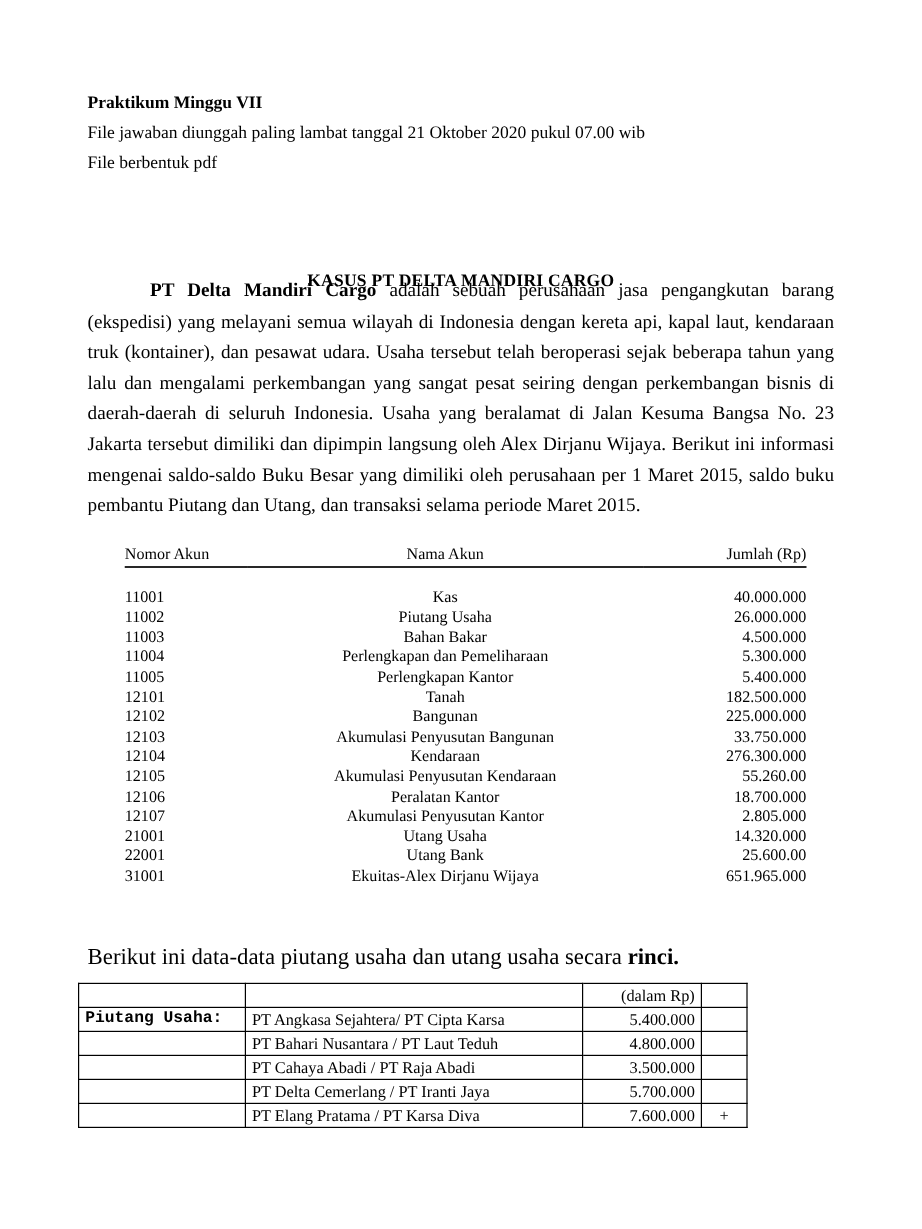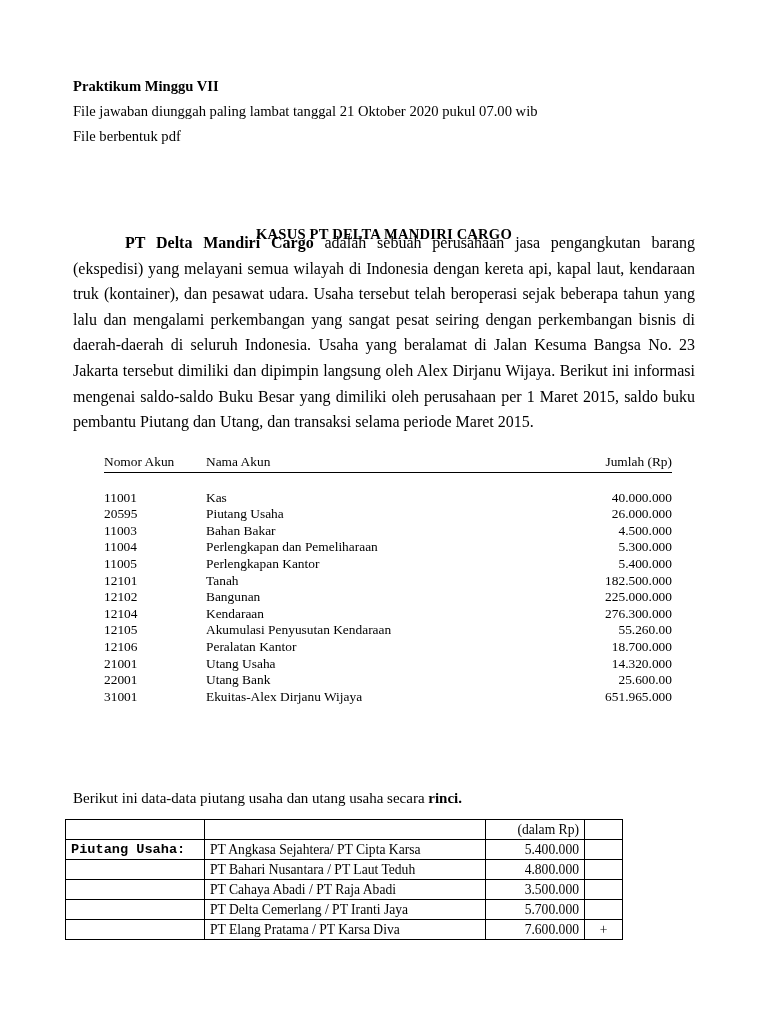--- a/index.html
+++ b/index.html
@@ -84,29 +84,29 @@
     white-space: nowrap;
   }
   .ledger thead th {
     border-bottom: 1.3px solid #000;
     padding-bottom: 1px;
   }
   .ledger tbody tr:first-child td {
     padding-top: 17px;
   }
   .col-num   { width: 102px; text-align: left; }
-  .col-name  { width: 330px; text-align: left; }
+  .col-name  { width: 330px; text-align: center; }
   .col-amt   { width: 136px; text-align: right; }
 
   
   .sub-intro {
     position: absolute;
     left: 73px;
     top: 787px;
-    font-size: 15px;
+    font-size: 19px;
     line-height: 22px;
     white-space: nowrap;
   }
   .sub-intro b { font-weight: bold; }
 
   
   .piutang {
     position: absolute;
     left: 65px;
     top: 819px;
@@ -154,21 +154,21 @@
         <th class="col-amt">Jumlah (Rp)</th>
       </tr>
     </thead>
     <tbody>
       <tr>
         <td class="col-num">11001</td>
         <td class="col-name">Kas</td>
         <td class="col-amt">40.000.000</td>
       </tr>
       <tr>
-        <td class="col-num">20595</td>
+        <td class="col-num">11002</td>
         <td class="col-name">Piutang Usaha</td>
         <td class="col-amt">26.000.000</td>
       </tr>
       <tr>
         <td class="col-num">11003</td>
         <td class="col-name">Bahan Bakar</td>
         <td class="col-amt">4.500.000</td>
       </tr>
       <tr>
         <td class="col-num">11004</td>
@@ -184,35 +184,45 @@
         <td class="col-num">12101</td>
         <td class="col-name">Tanah</td>
         <td class="col-amt">182.500.000</td>
       </tr>
       <tr>
         <td class="col-num">12102</td>
         <td class="col-name">Bangunan</td>
         <td class="col-amt">225.000.000</td>
       </tr>
       <tr>
+        <td class="col-num">12103</td>
+        <td class="col-name">Akumulasi Penyusutan Bangunan</td>
+        <td class="col-amt">33.750.000</td>
+      </tr>
+      <tr>
         <td class="col-num">12104</td>
         <td class="col-name">Kendaraan</td>
         <td class="col-amt">276.300.000</td>
       </tr>
       <tr>
         <td class="col-num">12105</td>
         <td class="col-name">Akumulasi Penyusutan Kendaraan</td>
         <td class="col-amt">55.260.00</td>
       </tr>
       <tr>
         <td class="col-num">12106</td>
         <td class="col-name">Peralatan Kantor</td>
         <td class="col-amt">18.700.000</td>
       </tr>
       <tr>
+        <td class="col-num">12107</td>
+        <td class="col-name">Akumulasi Penyusutan Kantor</td>
+        <td class="col-amt">2.805.000</td>
+      </tr>
+      <tr>
         <td class="col-num">21001</td>
         <td class="col-name">Utang Usaha</td>
         <td class="col-amt">14.320.000</td>
       </tr>
       <tr>
         <td class="col-num">22001</td>
         <td class="col-name">Utang Bank</td>
         <td class="col-amt">25.600.00</td>
       </tr>
       <tr>

